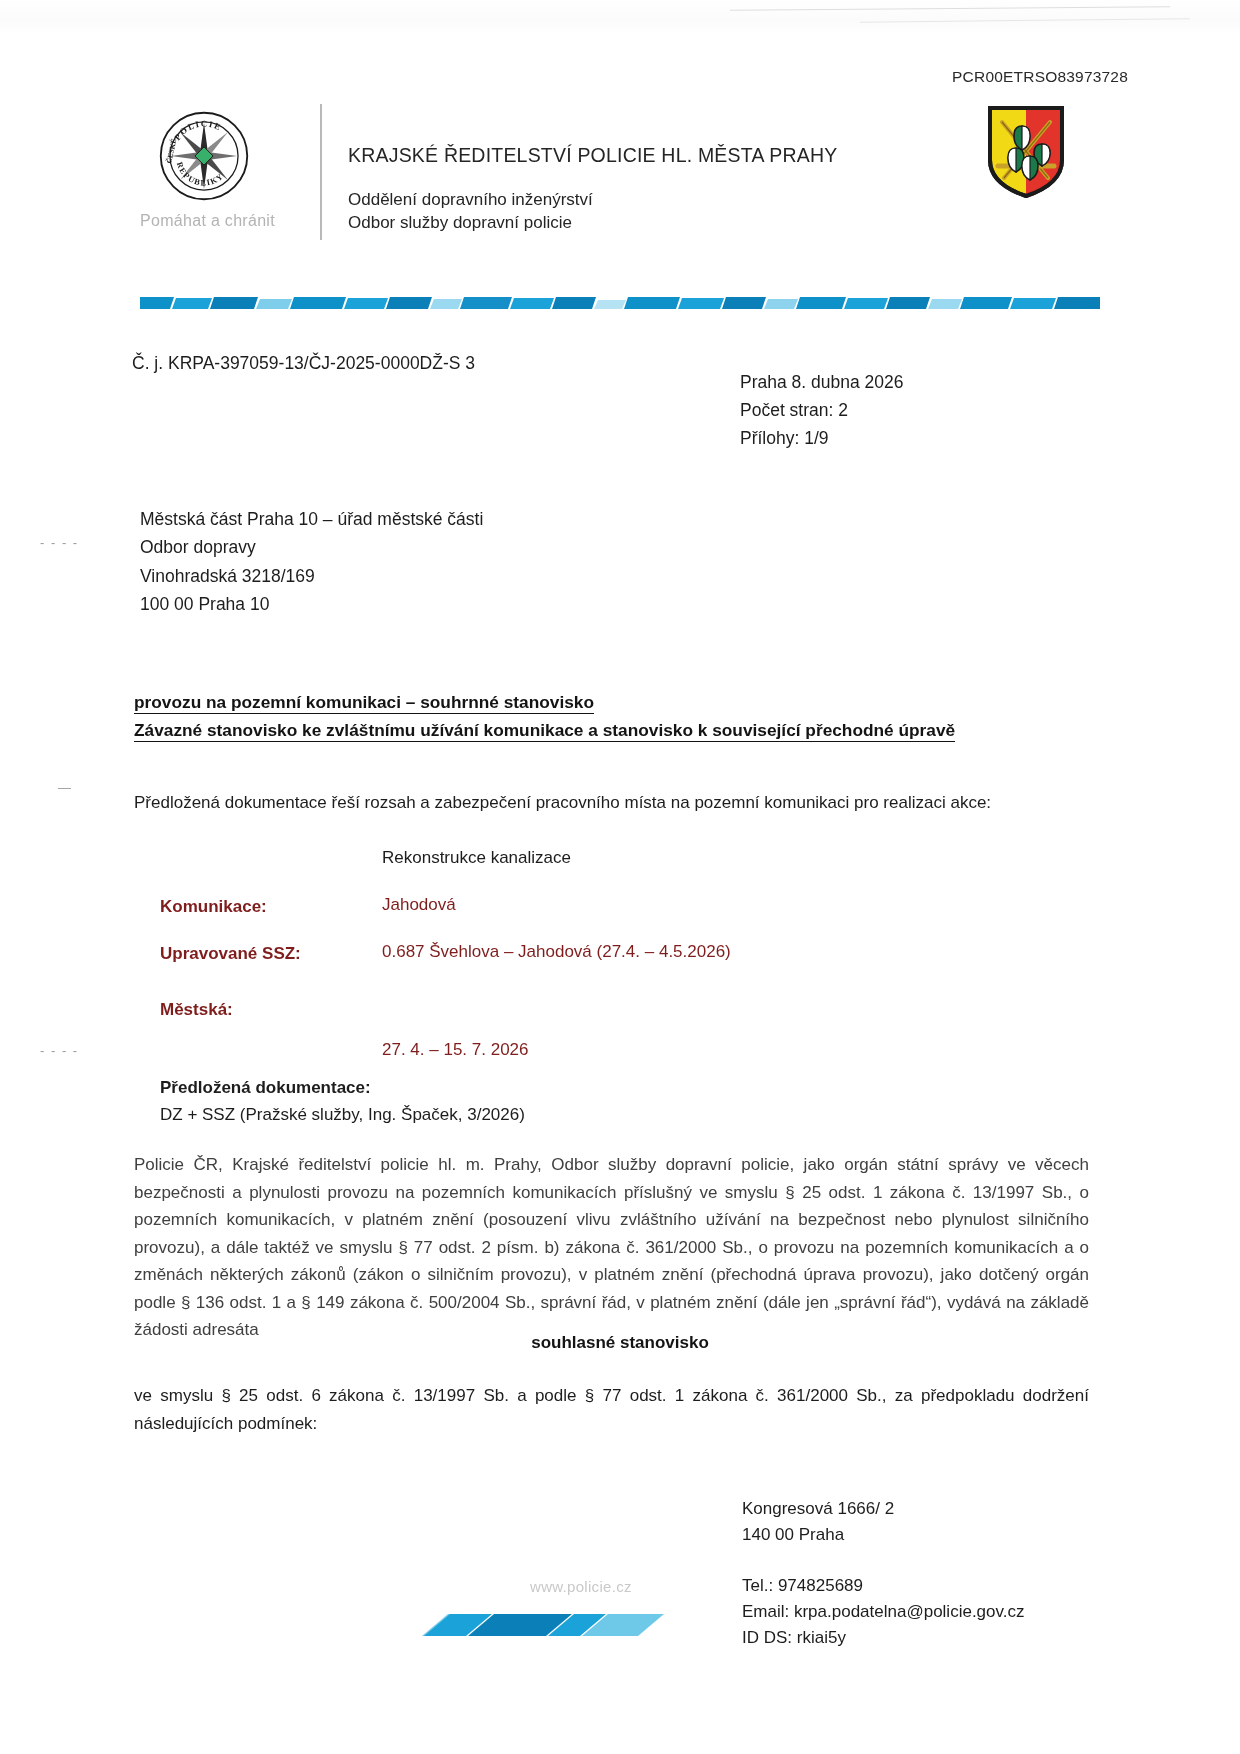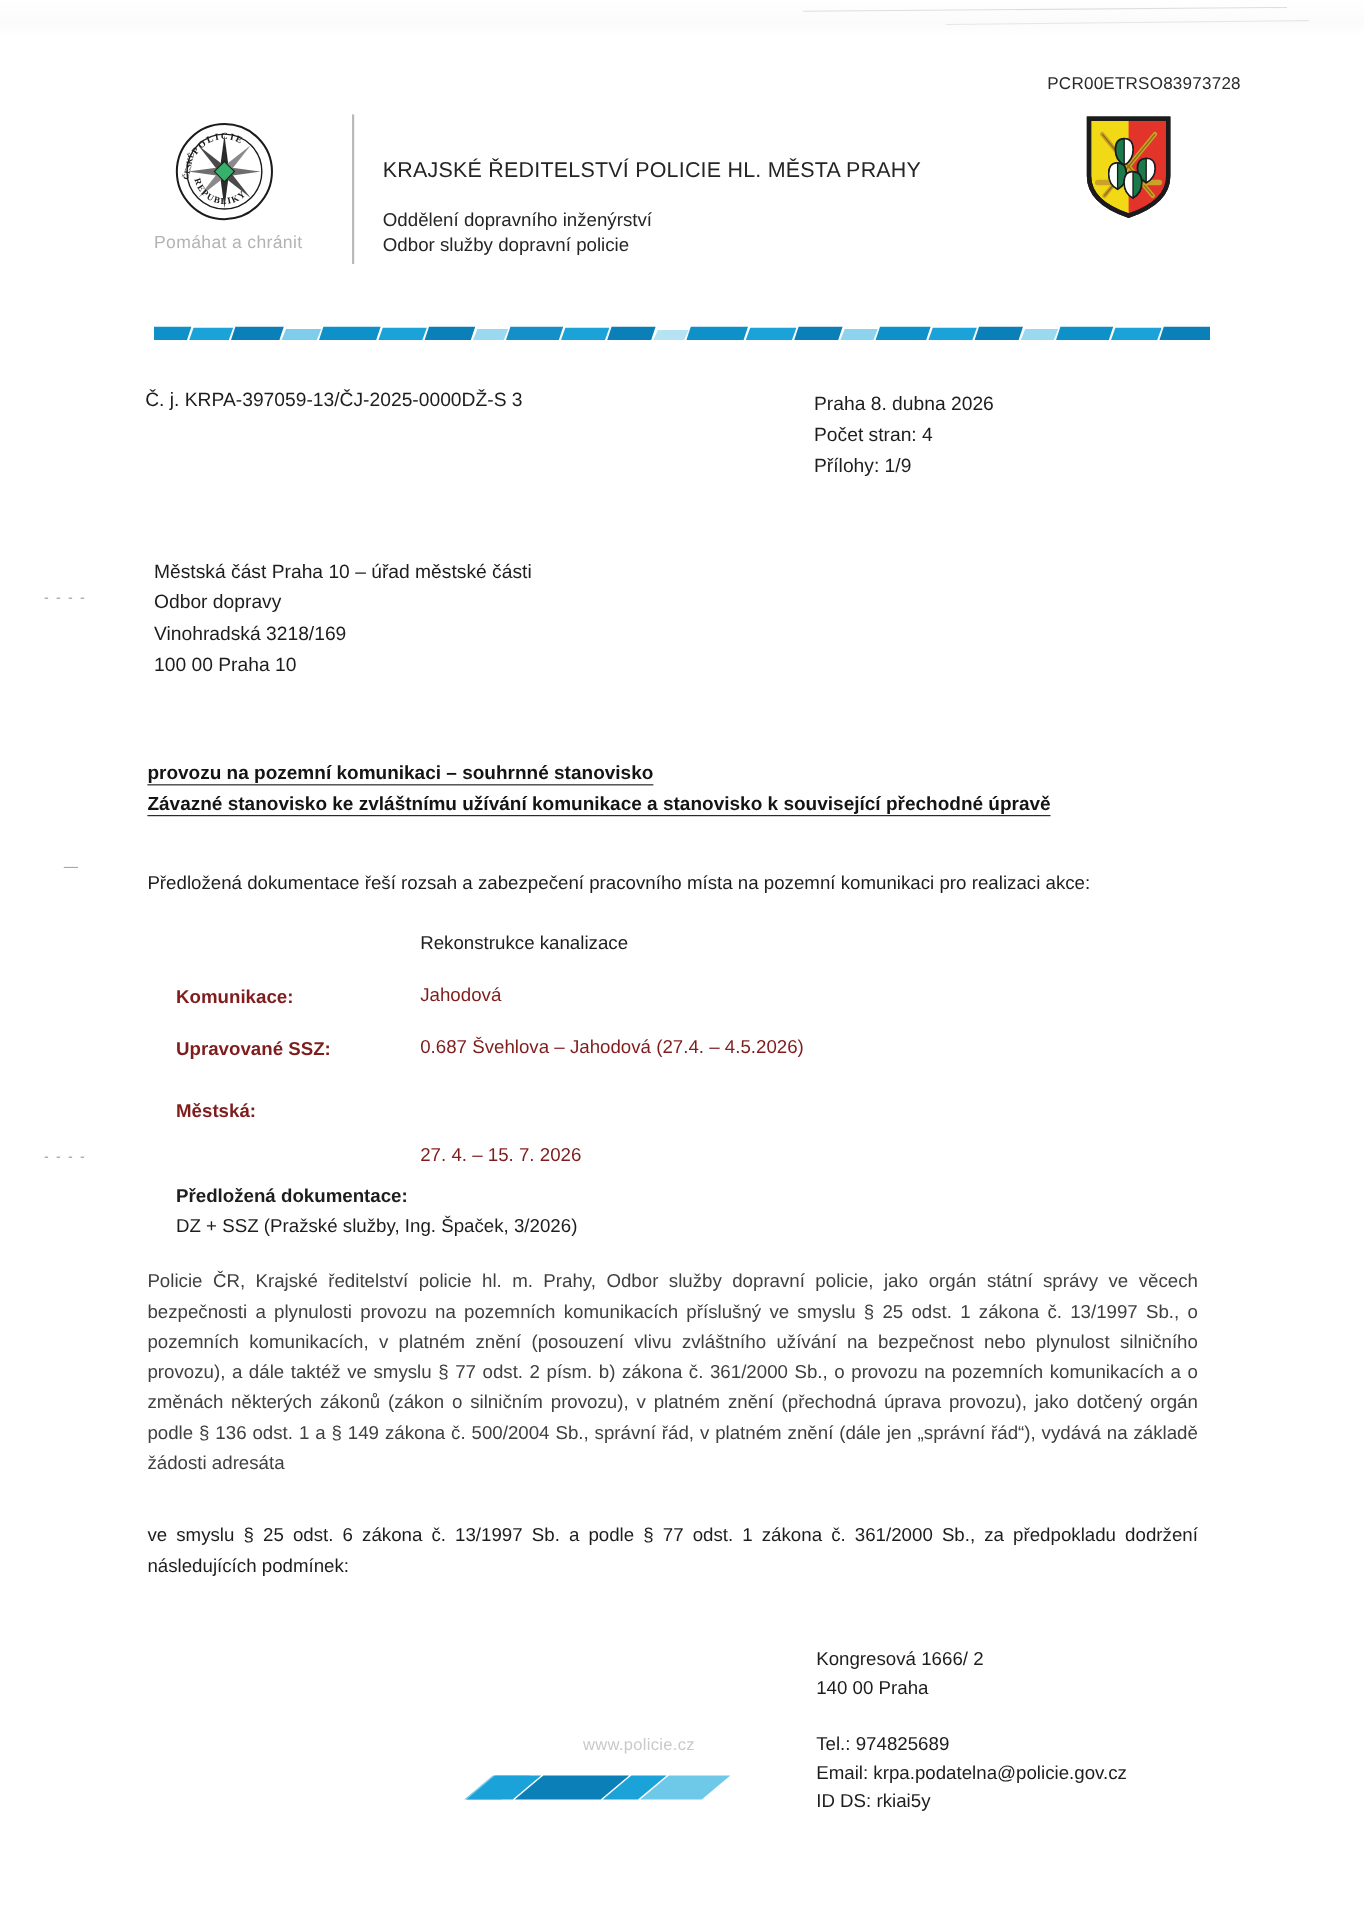--- a/index.html
+++ b/index.html
@@ -136,21 +136,21 @@
     position: absolute;
     left: 132px;
     top: 353px;
     font-size: 17.5px;
     color: #1d1d1d;
     white-space: nowrap;
   }
   .ref-right {
     position: absolute;
     left: 740px;
-    top: 353px;
+    top: 368px;
     font-size: 17.5px;
     line-height: 1.6;
     color: #1d1d1d;
   }
 
   
   .addressee {
     position: absolute;
     left: 140px;
     top: 505px;
@@ -384,21 +384,21 @@
         <polygon points="824,1 872,1 868,13 820,13" fill="#0e90c9"></polygon>
         <polygon points="874,2 916,2 912,13 870,13" fill="#1ba2d8"></polygon>
         <polygon points="918,1 964,1 960,13 914,13" fill="#0b7fb8"></polygon>
       </g>
     </svg>
   </div>
 
   <div class="ref-left">Č. j. KRPA-397059-13/ČJ-2025-0000DŽ-S 3</div>
   <div class="ref-right">
     <div>Praha 8. dubna 2026</div>
-    <div>Počet stran: 4</div>
+    <div>Počet stran: 2</div>
     <div>Přílohy: 1/9</div>
   </div>
 
   <div class="addressee">
     <div>Městská část Praha 10 – úřad městské části</div>
     <div>Odbor dopravy</div>
     <div>Vinohradská 3218/169</div>
     <div>100 00  Praha 10</div>
   </div>
 
@@ -424,20 +424,21 @@
     <span class="k">Městská:</span>
   </div>
   <div class="kv" style="left:382px; top:1040px;">27. 4. – 15. 7. 2026</div>
 
   <div class="submitted">
     <span class="k">Předložená dokumentace:</span>
     <span>DZ + SSZ (Pražské služby, Ing. Špaček, 3/2026)</span>
   </div>
 
   <div class="legal-par">Policie ČR, Krajské ředitelství policie hl. m. Prahy, Odbor služby dopravní policie, jako orgán státní správy ve věcech bezpečnosti a plynulosti provozu na pozemních komunikacích příslušný ve smyslu § 25 odst. 1 zákona č. 13/1997 Sb., o pozemních komunikacích, v platném znění (posouzení vlivu zvláštního užívání na bezpečnost nebo plynulost silničního provozu), a dále taktéž ve smyslu § 77 odst. 2 písm. b) zákona č. 361/2000 Sb., o provozu na pozemních komunikacích a o změnách některých zákonů (zákon o silničním provozu), v platném znění (přechodná úprava provozu), jako dotčený orgán podle § 136 odst. 1 a § 149 zákona č. 500/2004 Sb., správní řád,  v platném znění (dále jen „správní řád“), vydává na základě žádosti adresáta</div>
+  <div class="verdict">souhlasné stanovisko</div>
   <div class="closing">ve smyslu § 25 odst. 6 zákona č. 13/1997 Sb. a podle § 77 odst. 1 zákona č. 361/2000 Sb., za předpokladu dodržení následujících podmínek:</div>
 
   <div class="footer-contact">
     <div>Kongresová 1666/ 2</div>
     <div>140 00 Praha</div>
     <div class="gap"></div>
     <div>Tel.: 974825689</div>
     <div>Email: krpa.podatelna@policie.gov.cz</div>
     <div>ID DS: rkiai5y</div>
   </div>

